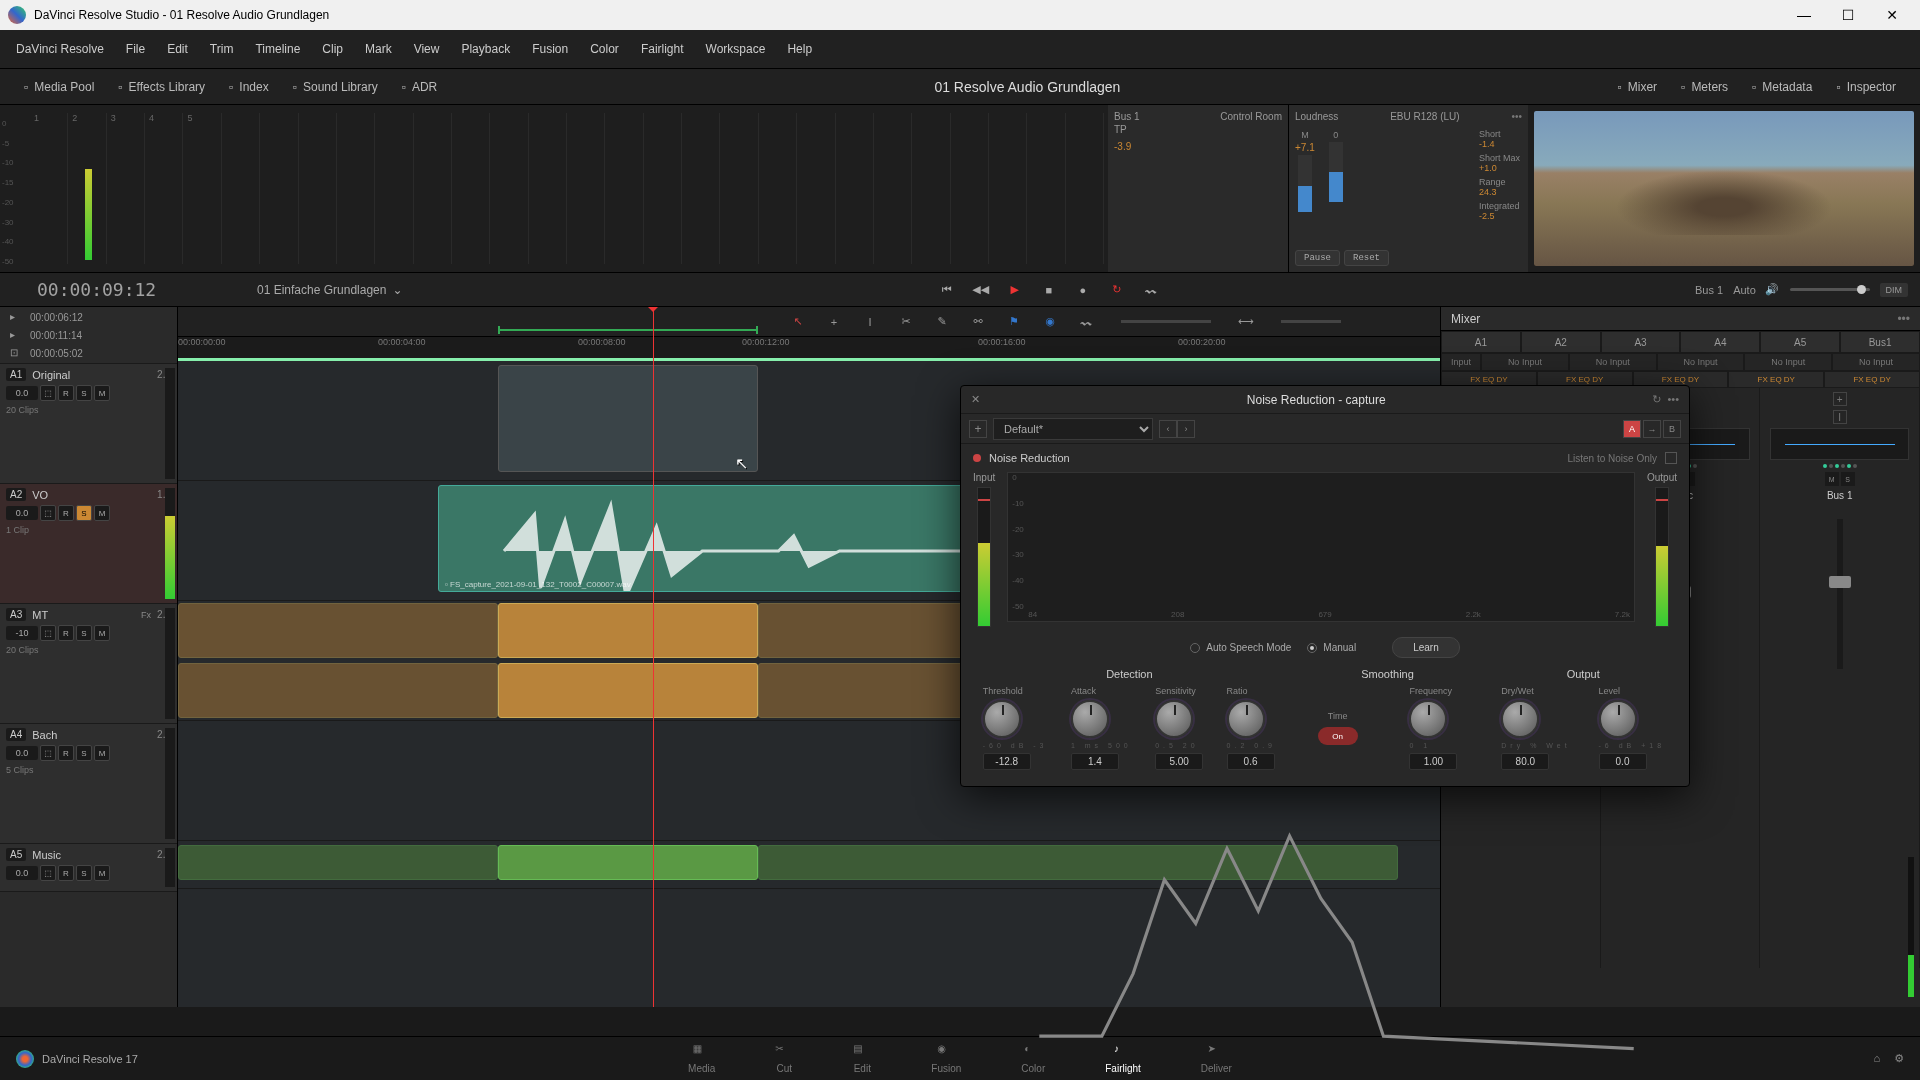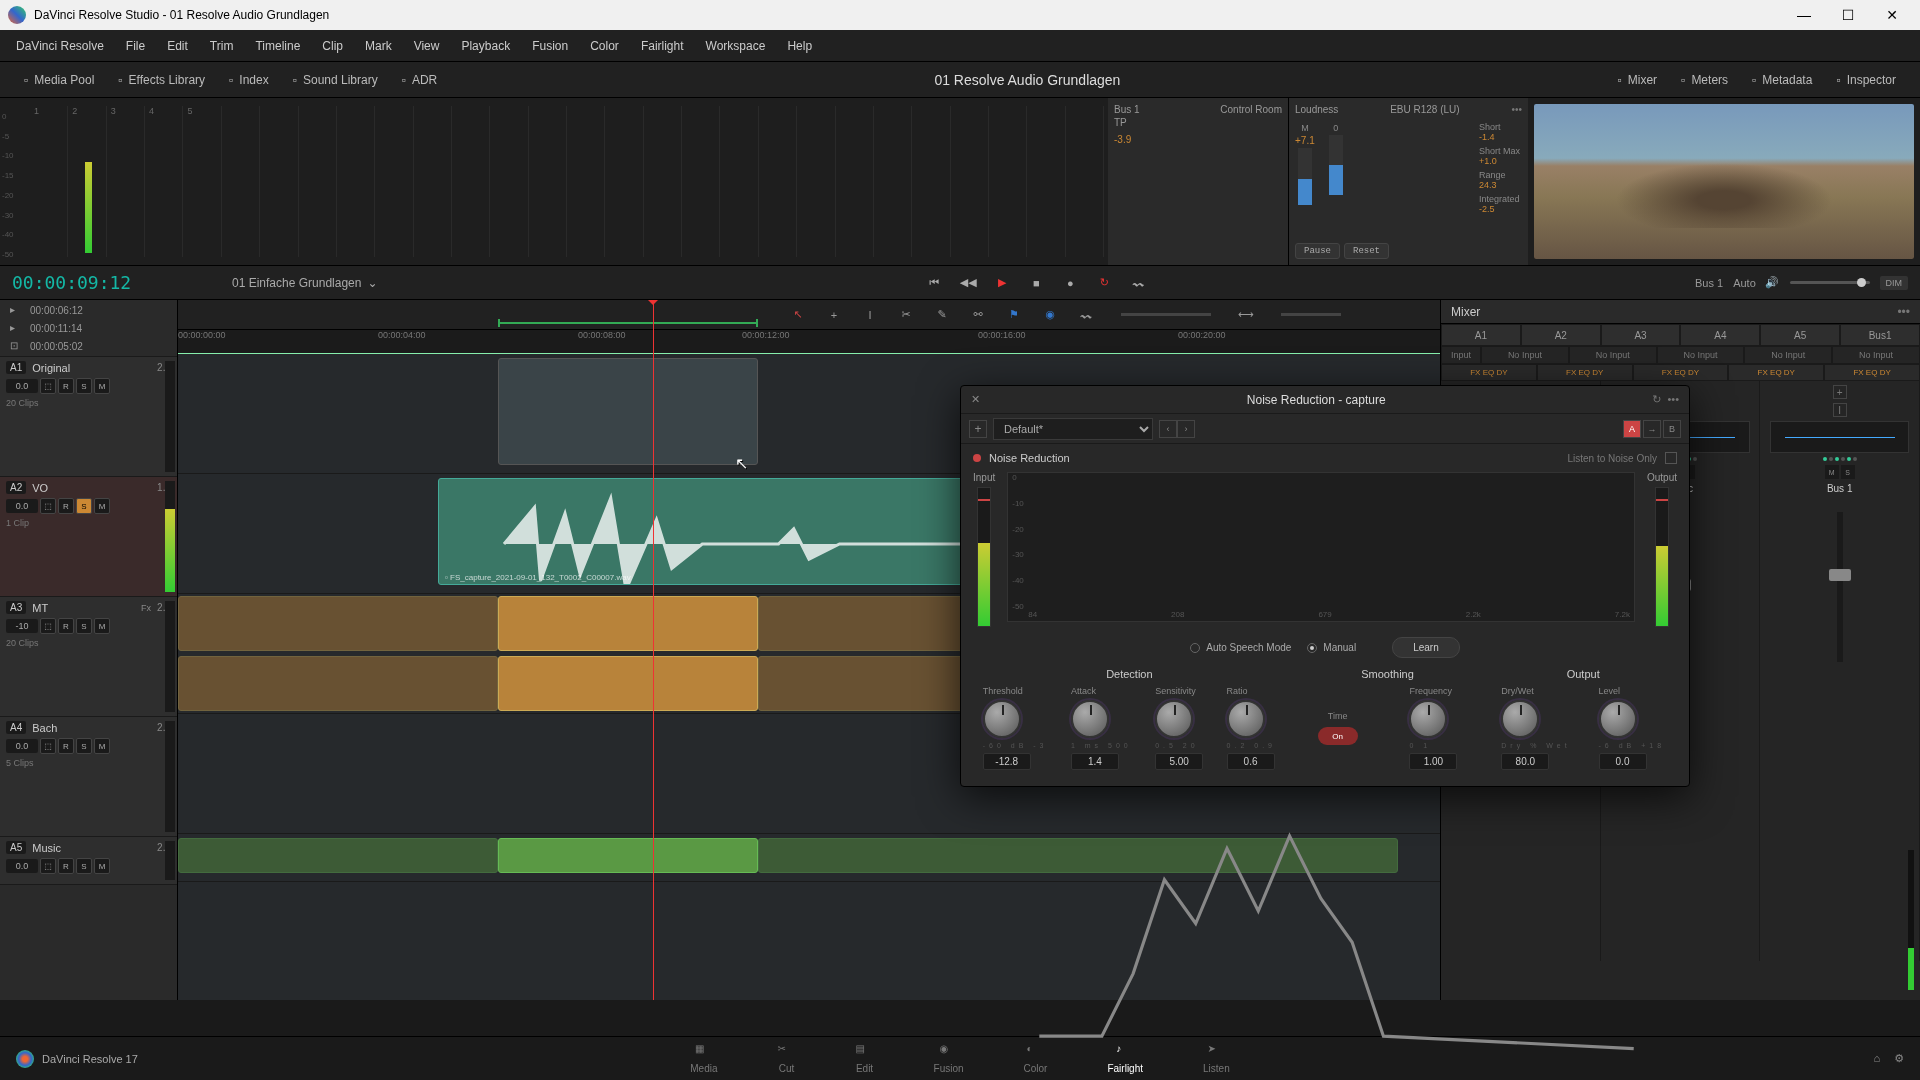--- a/index.html
+++ b/index.html
@@ -6,21 +6,21 @@
 body { background: #1a1a1a; color: #aaa; font-size: 11px; overflow: hidden; width: 1920px; height: 1080px; }
 
 
 .titlebar { height: 30px; background: #f0f0f0; color: #000; display: flex; align-items: center; padding: 0 8px; }
 .titlebar .icon { width: 18px; height: 18px; background: linear-gradient(45deg,#e63,#36c,#3c6); border-radius: 50%; margin-right: 8px; }
 .titlebar .title { flex: 1; font-size: 12px; }
 .titlebar .wbtns { display: flex; gap: 4px; }
 .titlebar .wbtn { width: 40px; height: 26px; display: flex; align-items: center; justify-content: center; font-size: 14px; }
 
 
-.menubar { height: 32px; background: #212121; display: flex; align-items: center; padding: 0 6px; gap: 2px; border-bottom: 1px solid #000; }
+.menubar { height: 39px; background: #212121; display: flex; align-items: center; padding: 0 6px; gap: 2px; border-bottom: 1px solid #000; }
 .menubar span { padding: 4px 10px; color: #ccc; font-size: 12px; }
 
 
 .toolbar { height: 36px; background: #212121; display: flex; align-items: center; padding: 0 12px; border-bottom: 1px solid #000; }
 .toolbar .tbtn { display: flex; align-items: center; gap: 6px; padding: 6px 12px; color: #bbb; font-size: 12px; }
 .toolbar .center-title { flex: 1; text-align: center; color: #ddd; font-size: 14px; }
 .toolbar .right { display: flex; }
 
 
 .upper-row { height: 168px; background: #1e1e1e; display: flex; border-bottom: 1px solid #000; }
@@ -47,21 +47,21 @@
 .loud-stats .row .lbl { color: #888; }
 .loud-stats .row .val { color: #cc8833; }
 .loud-btns { position: absolute; bottom: 6px; left: 6px; display: flex; gap: 4px; }
 .loud-btns button { background: #333; border: 1px solid #444; color: #aaa; font-size: 9px; padding: 2px 8px; border-radius: 3px; font-family: Liberation Mono, monospace; }
 .viewer { width: 380px; background: #000; margin: 6px; position: relative; border-radius: 2px; overflow: hidden; }
 .viewer-img { width:100%; height:100%; background: linear-gradient(180deg,#7899bb 0%,#8ab 35%,#998066 40%,#887755 60%,#665544 100%); position:relative;}
 .viewer-img::after { content:''; position:absolute; bottom:20%; left:0; right:0; height:60%; background: radial-gradient(ellipse at 50% 70%, #554433 10%,transparent 40%);}
 
 
 .transport-row { height: 34px; background: #212121; display: flex; align-items: center; padding: 0 12px; border-bottom: 1px solid #000; }
-.timecode-big { font-size: 18px; color: #14b8a6; font-family: monospace; width: 180px; }
+.timecode-big { font-size: 18px; color: #a3a3a3; font-family: monospace; width: 180px; margin-left: 25px; }
 .timeline-name { color: #aaa; font-size: 12px; margin-left: 40px; display: flex; align-items: center; gap: 6px; }
 .transport-btns { flex: 1; display: flex; justify-content: center; gap: 10px; align-items: center; }
 .transport-btns .btn { width: 24px; height: 24px; display: flex; align-items: center; justify-content: center; color: #aaa; }
 .transport-btns .btn.play { color: #e33; }
 .transport-right { display: flex; align-items: center; gap: 10px; color: #999; font-size: 11px; }
 .vol-slider { width: 80px; height: 3px; background: #555; position: relative; border-radius: 2px; }
 .vol-slider .knob { position: absolute; right: 4px; top: -3px; width: 9px; height: 9px; background: #ccc; border-radius: 50%; }
 .dim-btn { background: #333; padding: 2px 6px; border-radius: 2px; font-size: 9px; }
 
 
@@ -72,21 +72,21 @@
 .zoom-slider { width: 90px; height: 3px; background: #444; margin: 0 10px; }
 
 
 .main-area { display: flex; height: 700px; position: relative; }
 .timecode-col { width: 178px; background: #2a2a2a; border-right: 1px solid #000; display: flex; flex-direction: column; }
 .tc-stack { display: flex; flex-direction: column; padding: 4px 10px; gap: 6px; border-bottom: 1px solid #1a1a1a;}
 .tc-stack .tc-row { display: flex; align-items:center; gap: 8px; font-size: 10px; font-family: monospace; color: #999;}
 .tc-stack .tc-row .icon{width:12px;height:12px;}
 
 .track-area { flex: 1; position: relative; overflow: hidden; background: #26292c; }
-.ruler { height: 24px; background: #1b1b1b; position: relative; border-bottom: 1px solid #86efac; }
+.ruler { height: 24px; background: #1b1b1b; position: relative; border-bottom: 3px solid #86efac; }
 .ruler .tick { position: absolute; top: 0; font-size: 9px; color: #777; }
 .playhead { position: absolute; top: 0; bottom: 0; width: 1px; background: #e33; z-index: 50; }
 .playhead::before { content: ''; position: absolute; top: 0; left: -5px; border: 5px solid transparent; border-top-color: #e33; }
 .selection-range { position: absolute; top: 22px; height: 2px; background: #3a5; }
 .selection-range::before, .selection-range::after { content:''; position:absolute; top:-3px; width:2px; height:8px; background:#3a5;}
 .selection-range::after { right:0; }
 
 .track-head { display: flex; flex-direction: column; border-bottom: 1px solid #1a1a1a; background: #2e2e2e; padding: 4px 6px; position: relative; }
 .track-head.disabled { background: #3a2a2a; }
 .track-head .top { display: flex; align-items: center; gap: 6px; }
@@ -864,20 +864,20 @@
       <div class="ptab">
         <div class="picon">◐</div>
         <span>Color</span>
       </div>
       <div class="ptab active">
         <div class="picon">♪</div>
         <span>Fairlight</span>
       </div>
       <div class="ptab">
         <div class="picon">➤</div>
-        <span>Listen</span>
+        <span>Deliver</span>
       </div>
     </div>
   <div class="right-icons">
     <span>⌂</span>
     <span>⚙</span>
   </div>
 </div>
 
 </body></html>

